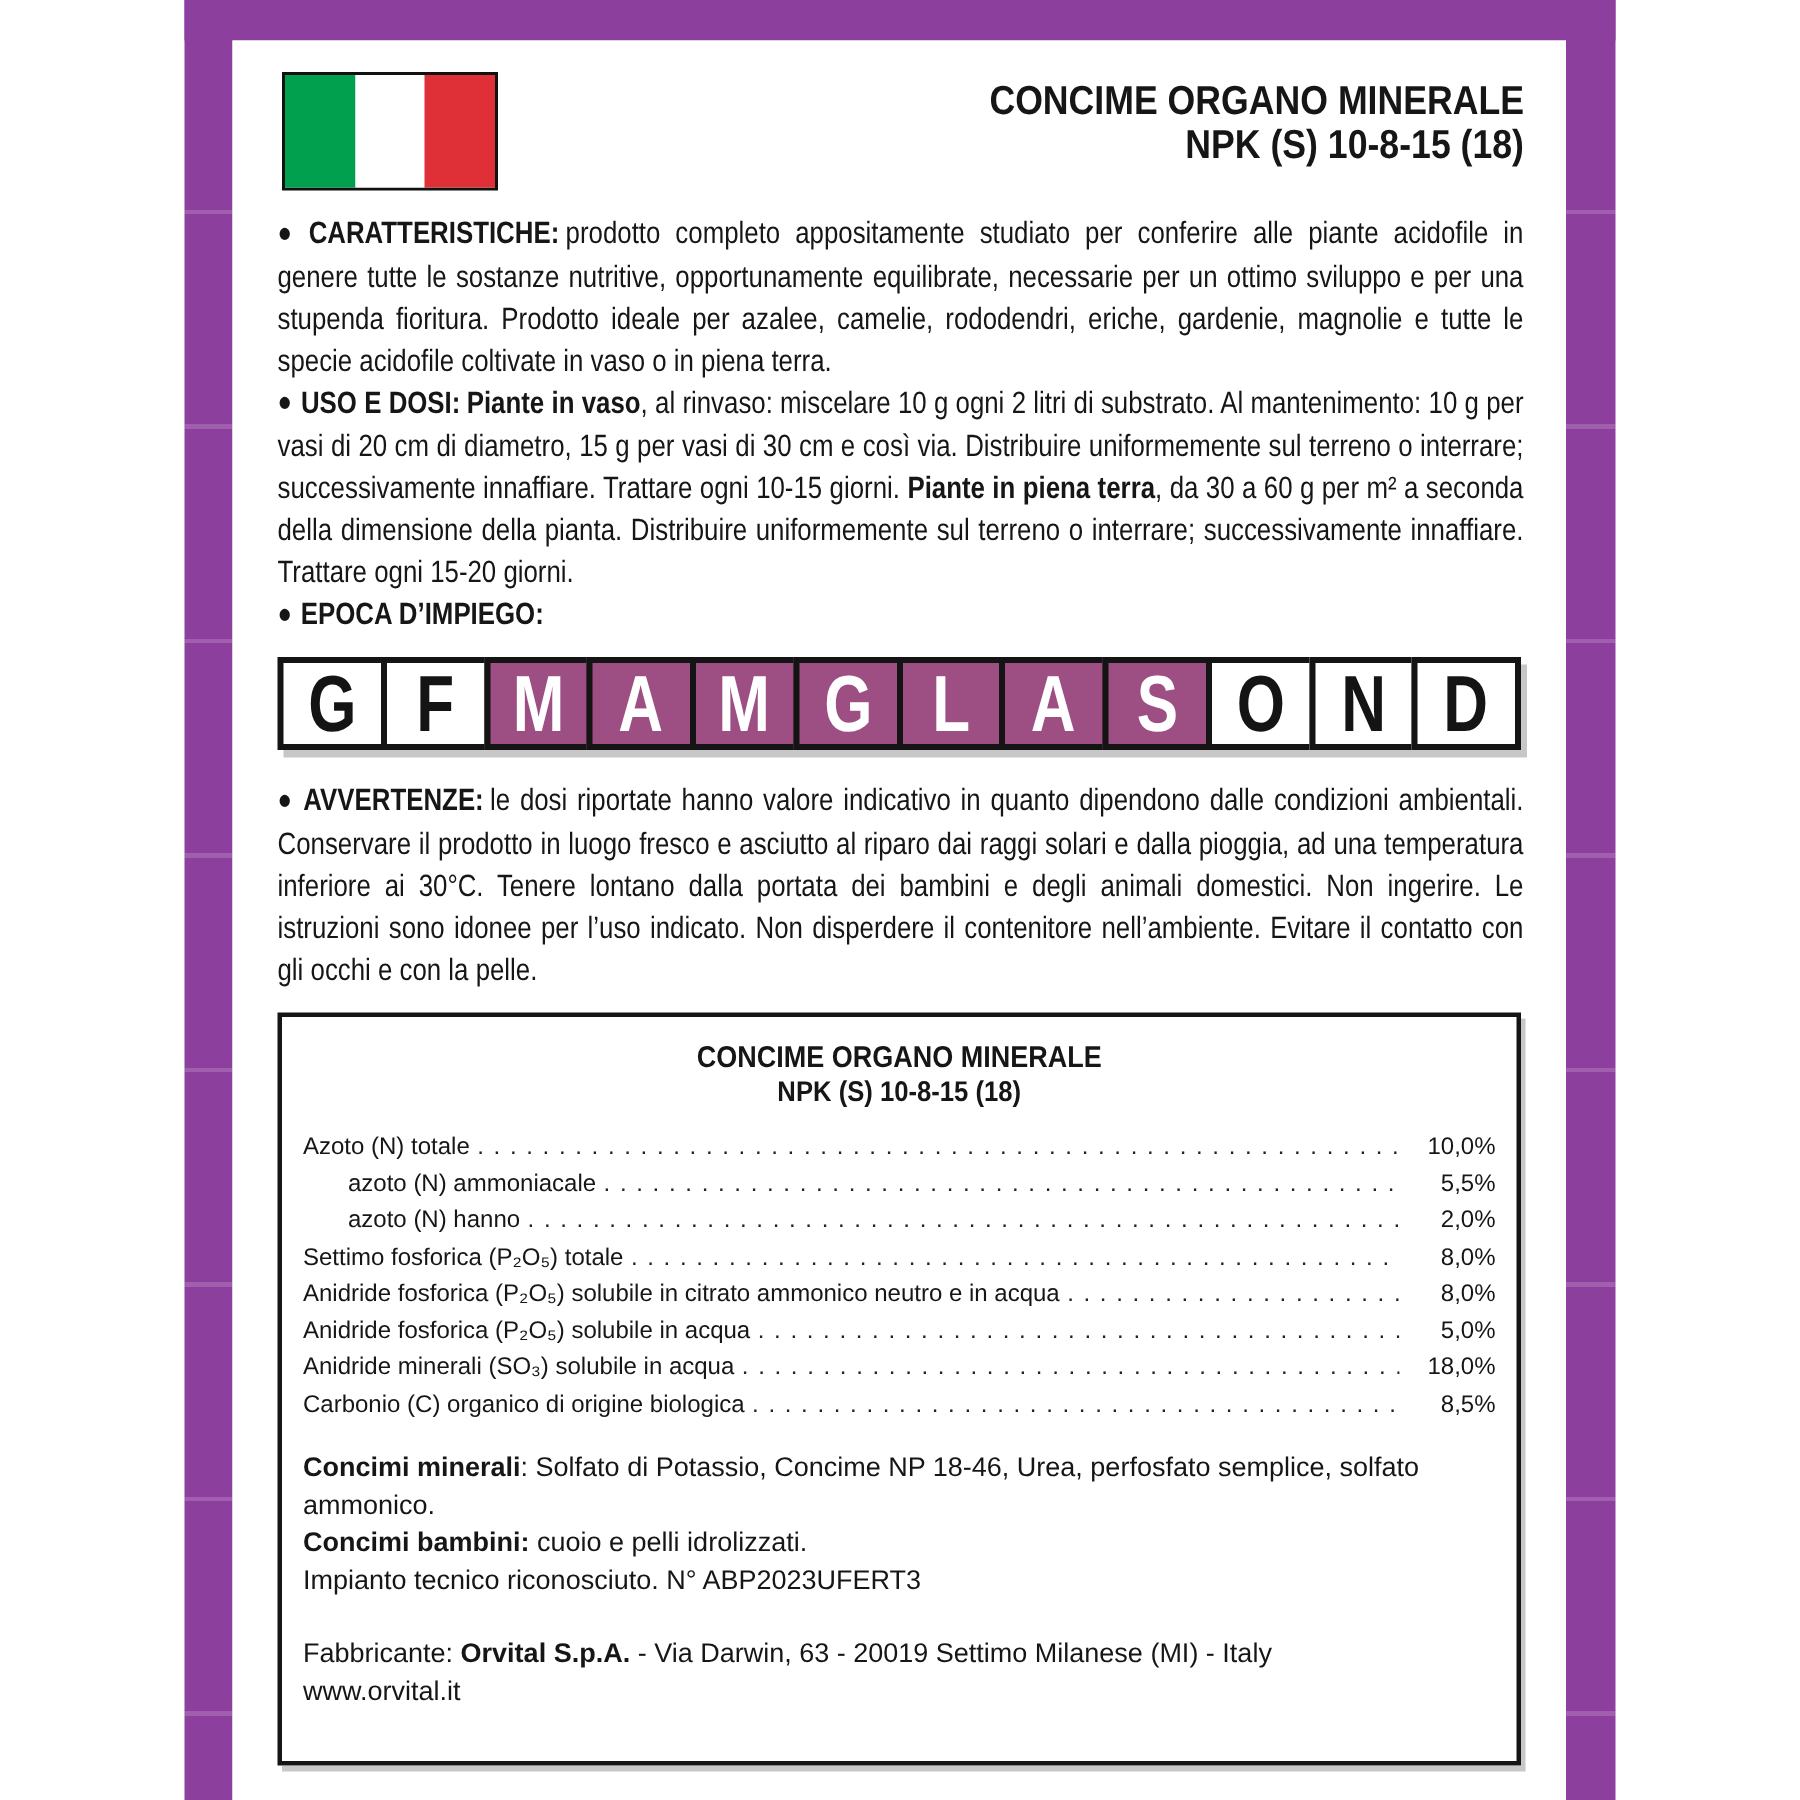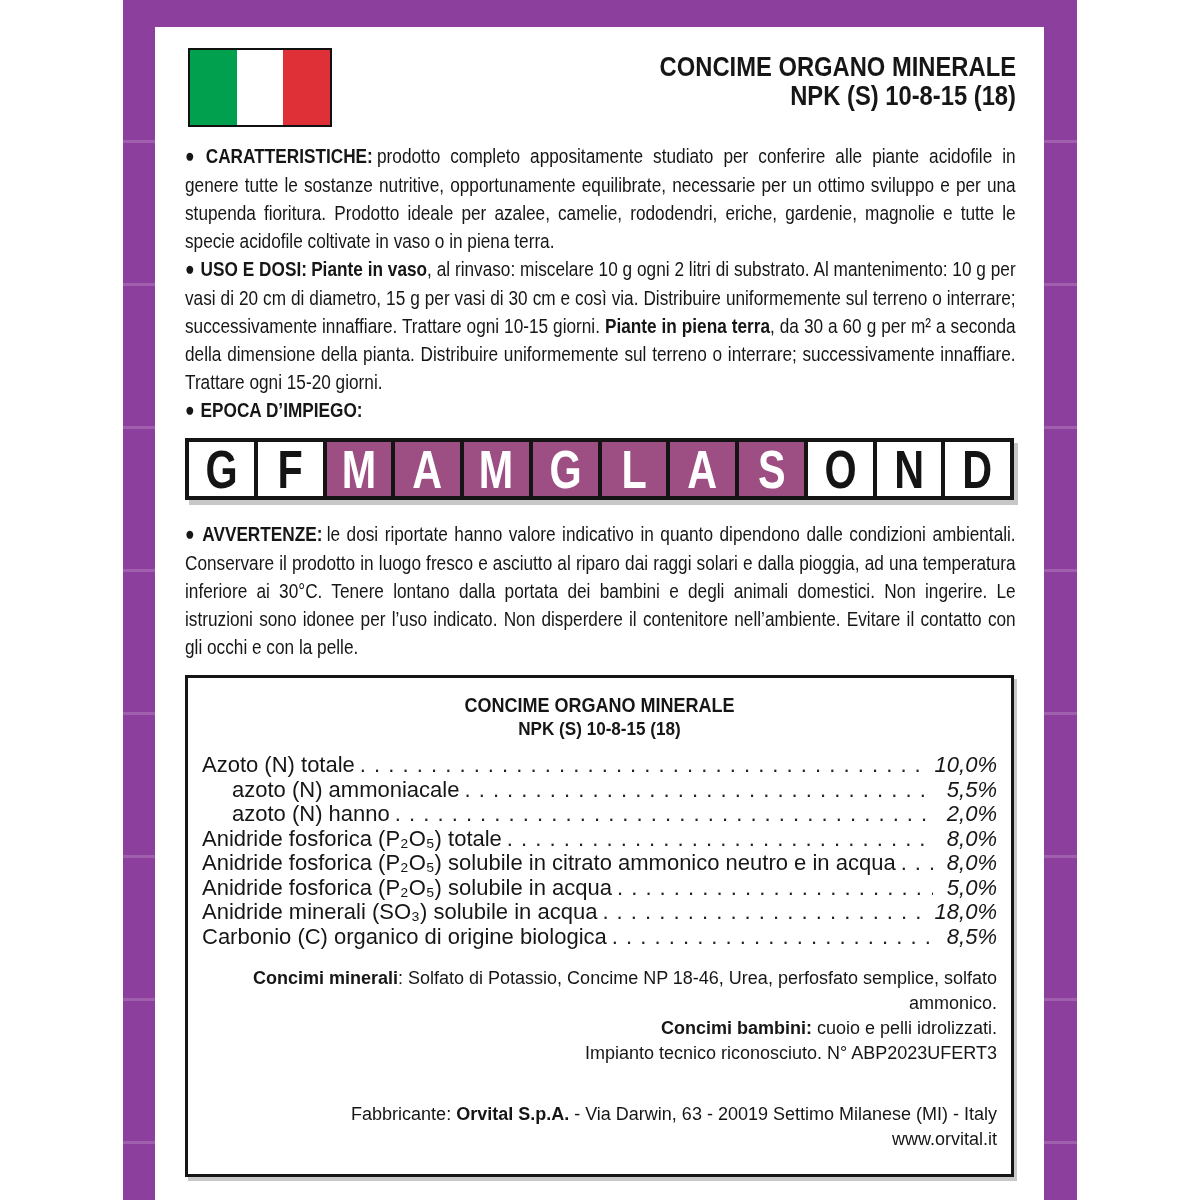--- a/index.html
+++ b/index.html
@@ -57,31 +57,31 @@
 
   
   .analysis{margin-top:14px;width:829px;height:502px;box-sizing:border-box;
             border:3px solid #151515;box-shadow:3px 4px 0 rgba(70,70,70,.30);
             padding:0 14px;overflow:hidden;}
   .a-title{margin-top:15px;text-align:center;font-weight:bold;
            font-size:20px;line-height:24px;
            transform:scaleX(.9);transform-origin:50% 0;}
   .a-title .l2{font-size:19px;}
   .a-rows{margin-top:12px;}
-  .arow{display:flex;align-items:flex-start;font-size:22px;line-height:24.5px;}
+  .arow{display:flex;align-items:flex-start;font-size:16px;line-height:24.5px;}
   .arow.ind .alabel{padding-left:30px;}
   .alabel{white-space:nowrap;}
   .dots{flex:1;overflow:hidden;white-space:nowrap;margin:0 6px 0 5px;color:#222;}
   .dots::after{content:". . . . . . . . . . . . . . . . . . . . . . . . . . . . . . . . . . . . . . . . . . . . . . . . . . . . . . . . . . . . . . . . . . . . . . . . . . . . . . . . . . . . . . . . . . . .";
                letter-spacing:1px;}
-  .aval{min-width:58px;text-align:right;white-space:nowrap;font-style:italic;}
-
-  .mline{margin:0;font-size:18px;line-height:25px;text-align:right;}
+  .aval{min-width:58px;text-align:right;white-space:nowrap;}
+
+  .mline{margin:0;font-size:18px;line-height:25px;}
   .minerali{margin-top:17px;}
-  .fabbr{margin-top:36px;}
+  .fabbr{margin-top:24px;}
 </style>
 </head>
 <body>
 
 <div class="sheet">
 
   <div class="frame-top"></div>
   <div class="strip strip-left"></div>
   <div class="strip strip-right"></div>
 
@@ -166,21 +166,21 @@
               <span class="alabel">azoto (N) ammoniacale</span>
               <span class="dots"></span>
               <span class="aval">5,5%</span>
             </div>
             <div class="arow ind">
               <span class="alabel">azoto (N) hanno</span>
               <span class="dots"></span>
               <span class="aval">2,0%</span>
             </div>
             <div class="arow">
-              <span class="alabel">Anidride fosforica (P₂O₅) totale</span>
+              <span class="alabel">Settimo fosforica (P₂O₅) totale</span>
               <span class="dots"></span>
               <span class="aval">8,0%</span>
             </div>
             <div class="arow">
               <span class="alabel">Anidride fosforica (P₂O₅) solubile in citrato ammonico neutro e in acqua</span>
               <span class="dots"></span>
               <span class="aval">8,0%</span>
             </div>
             <div class="arow">
               <span class="alabel">Anidride fosforica (P₂O₅) solubile in acqua</span>

